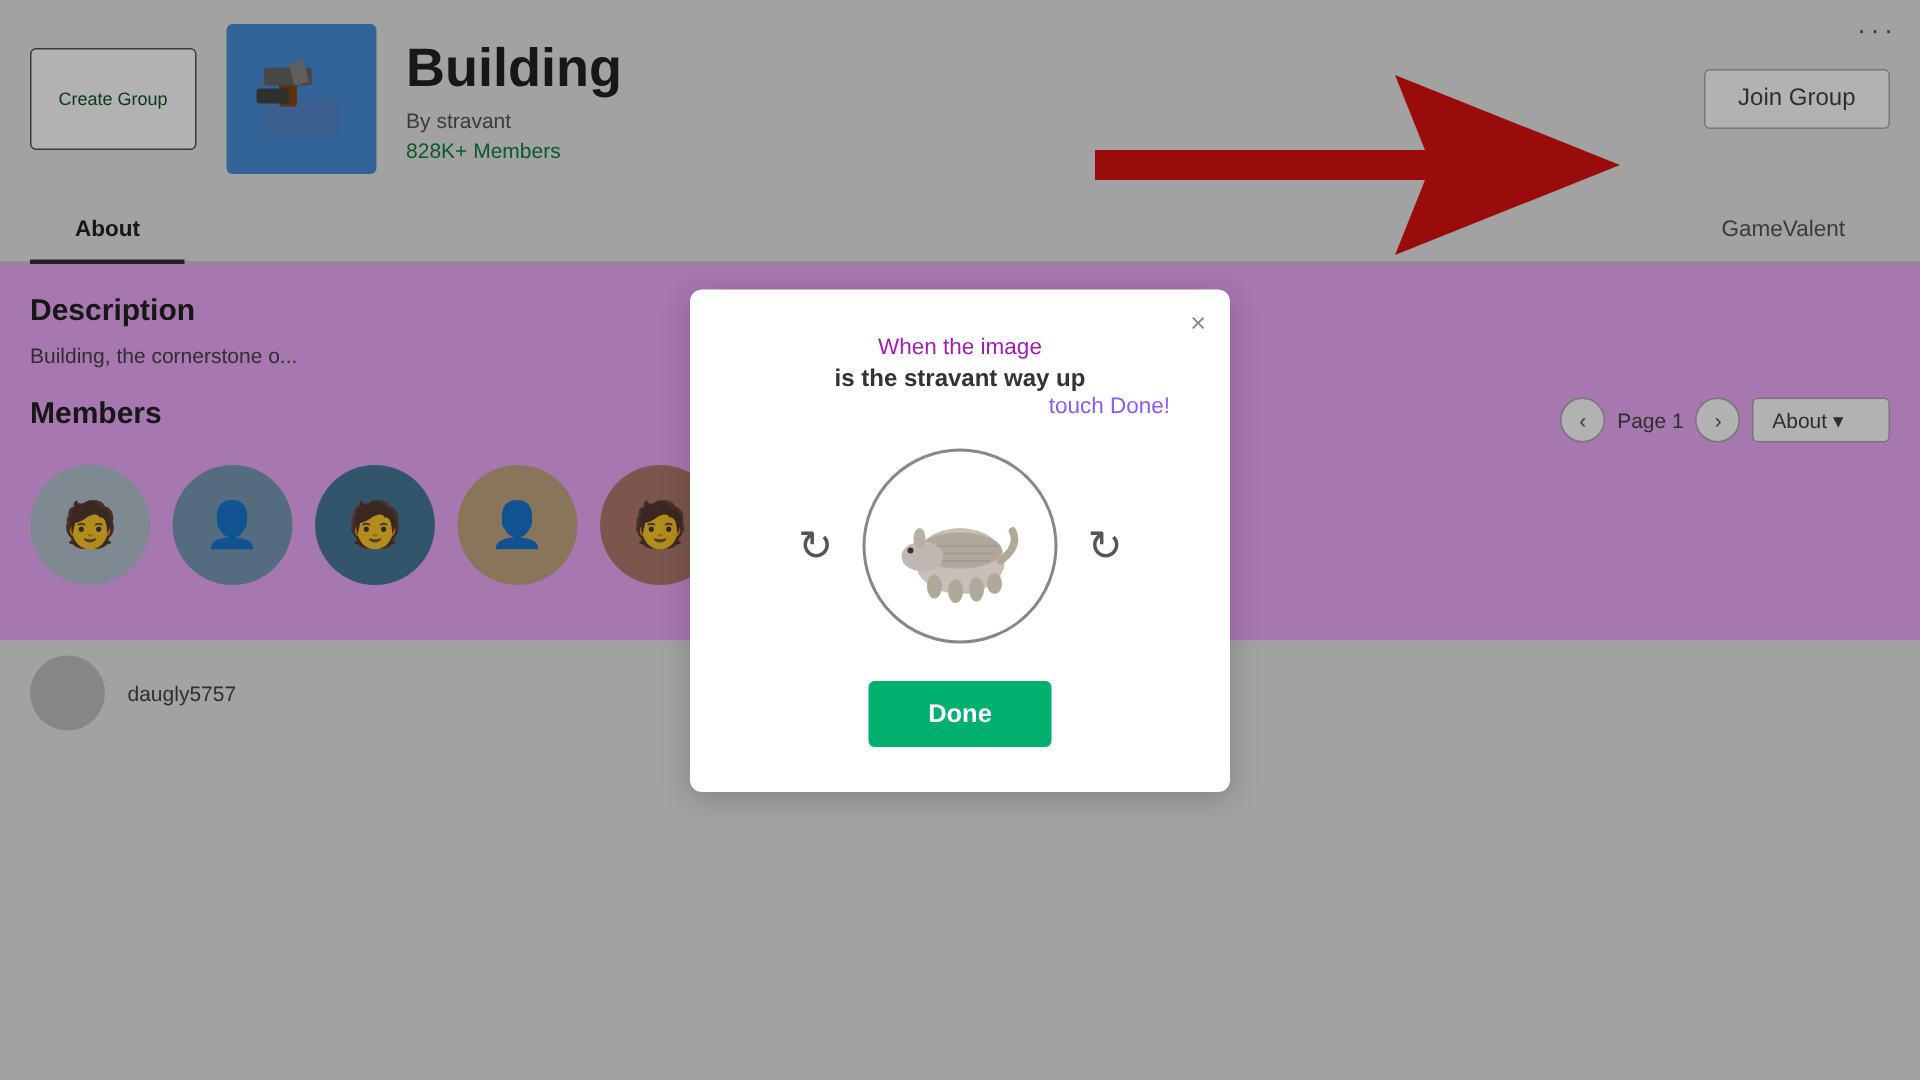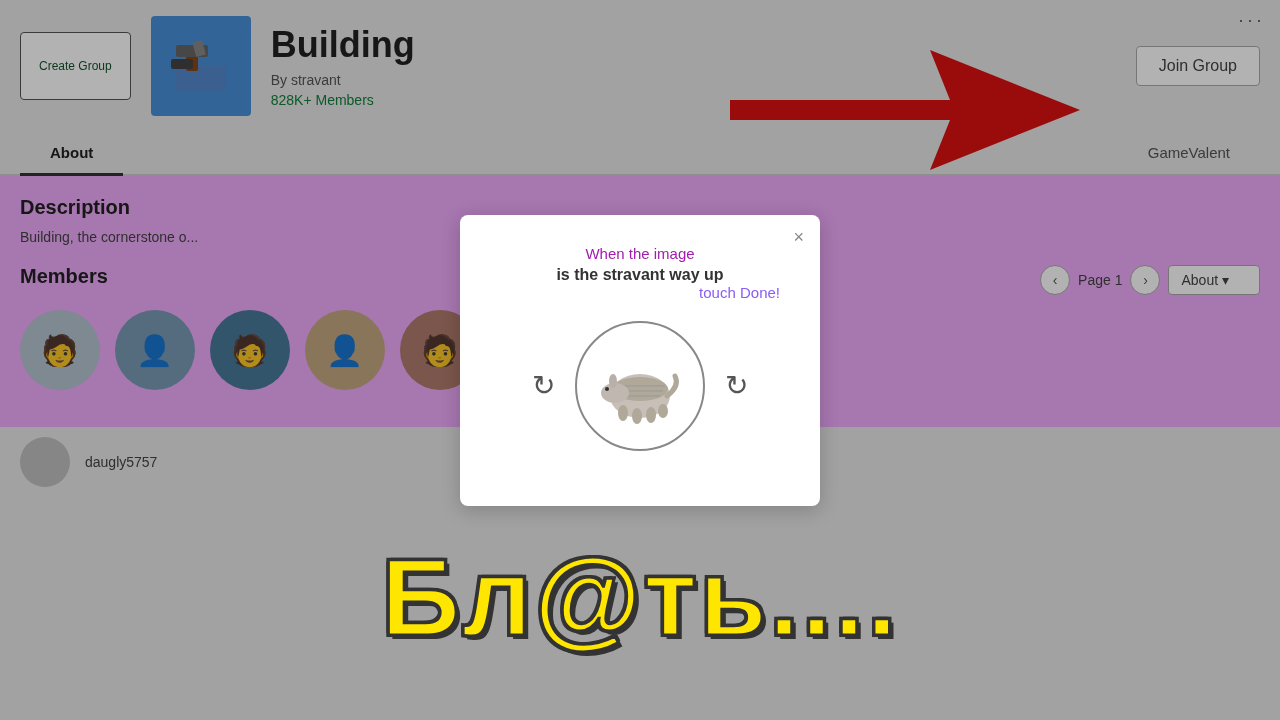--- a/index.html
+++ b/index.html
@@ -545,18 +545,18 @@
             <ellipse cx="52" cy="85" rx="5" ry="8" fill="#b0a898"></ellipse>
             <ellipse cx="66" cy="84" rx="5" ry="8" fill="#b0a898"></ellipse>
             <ellipse cx="78" cy="80" rx="5" ry="7" fill="#b0a898"></ellipse>
 
             <path d="M82 65 Q95 55 90 45" stroke="#b0a898" stroke-width="5" fill="none" stroke-linecap="round"></path>
           </svg>
         </div>
         <div class="rotate-arrow-right">↻</div>
       </div>
 
+      <button class="done-btn">Done</button>
     </div>
   </div>
 
-  <div class="russian-text">Бл@ть....</div>
 
 </div>
 
 </body></html>

